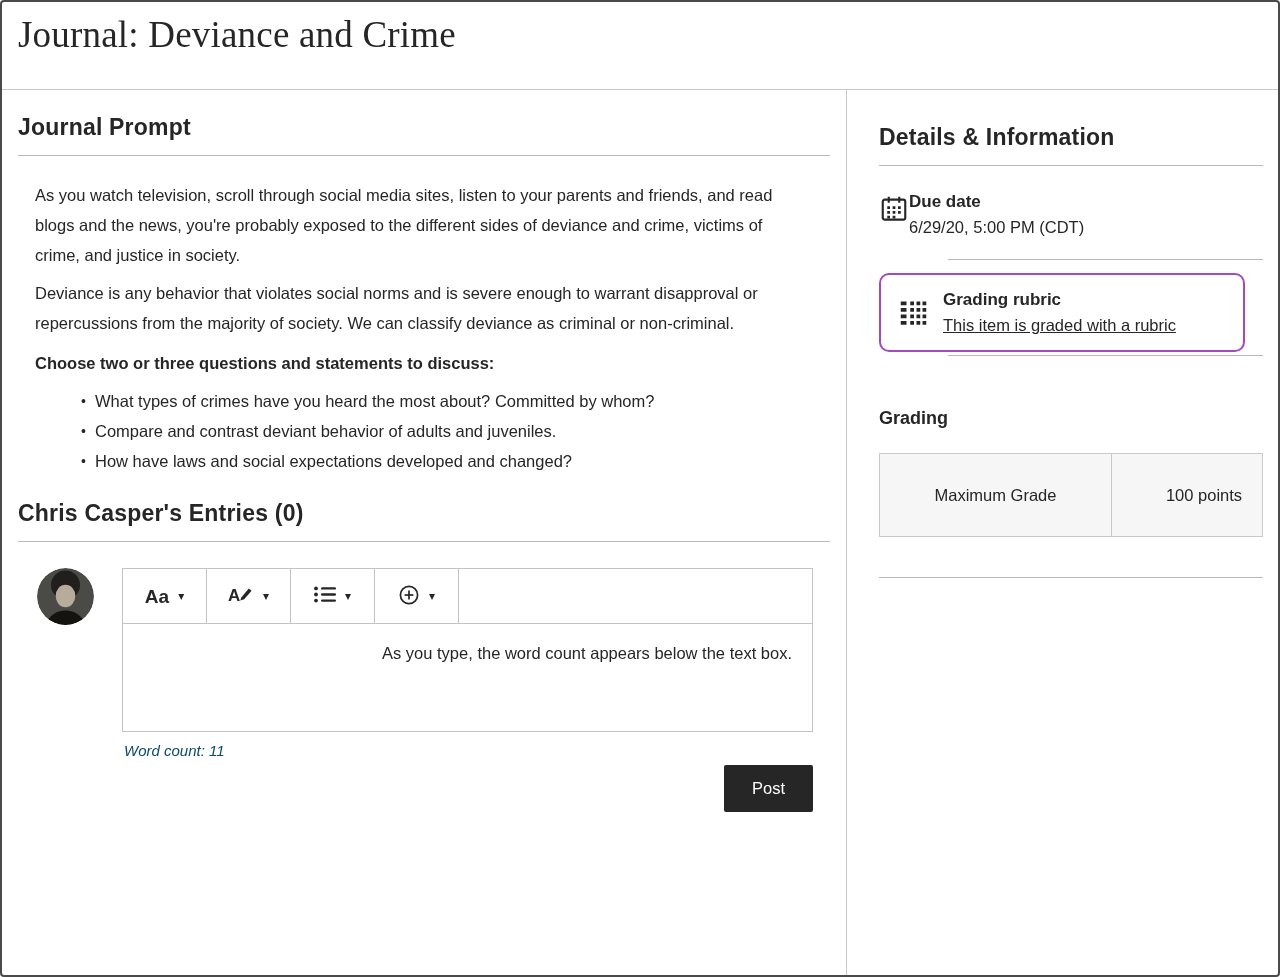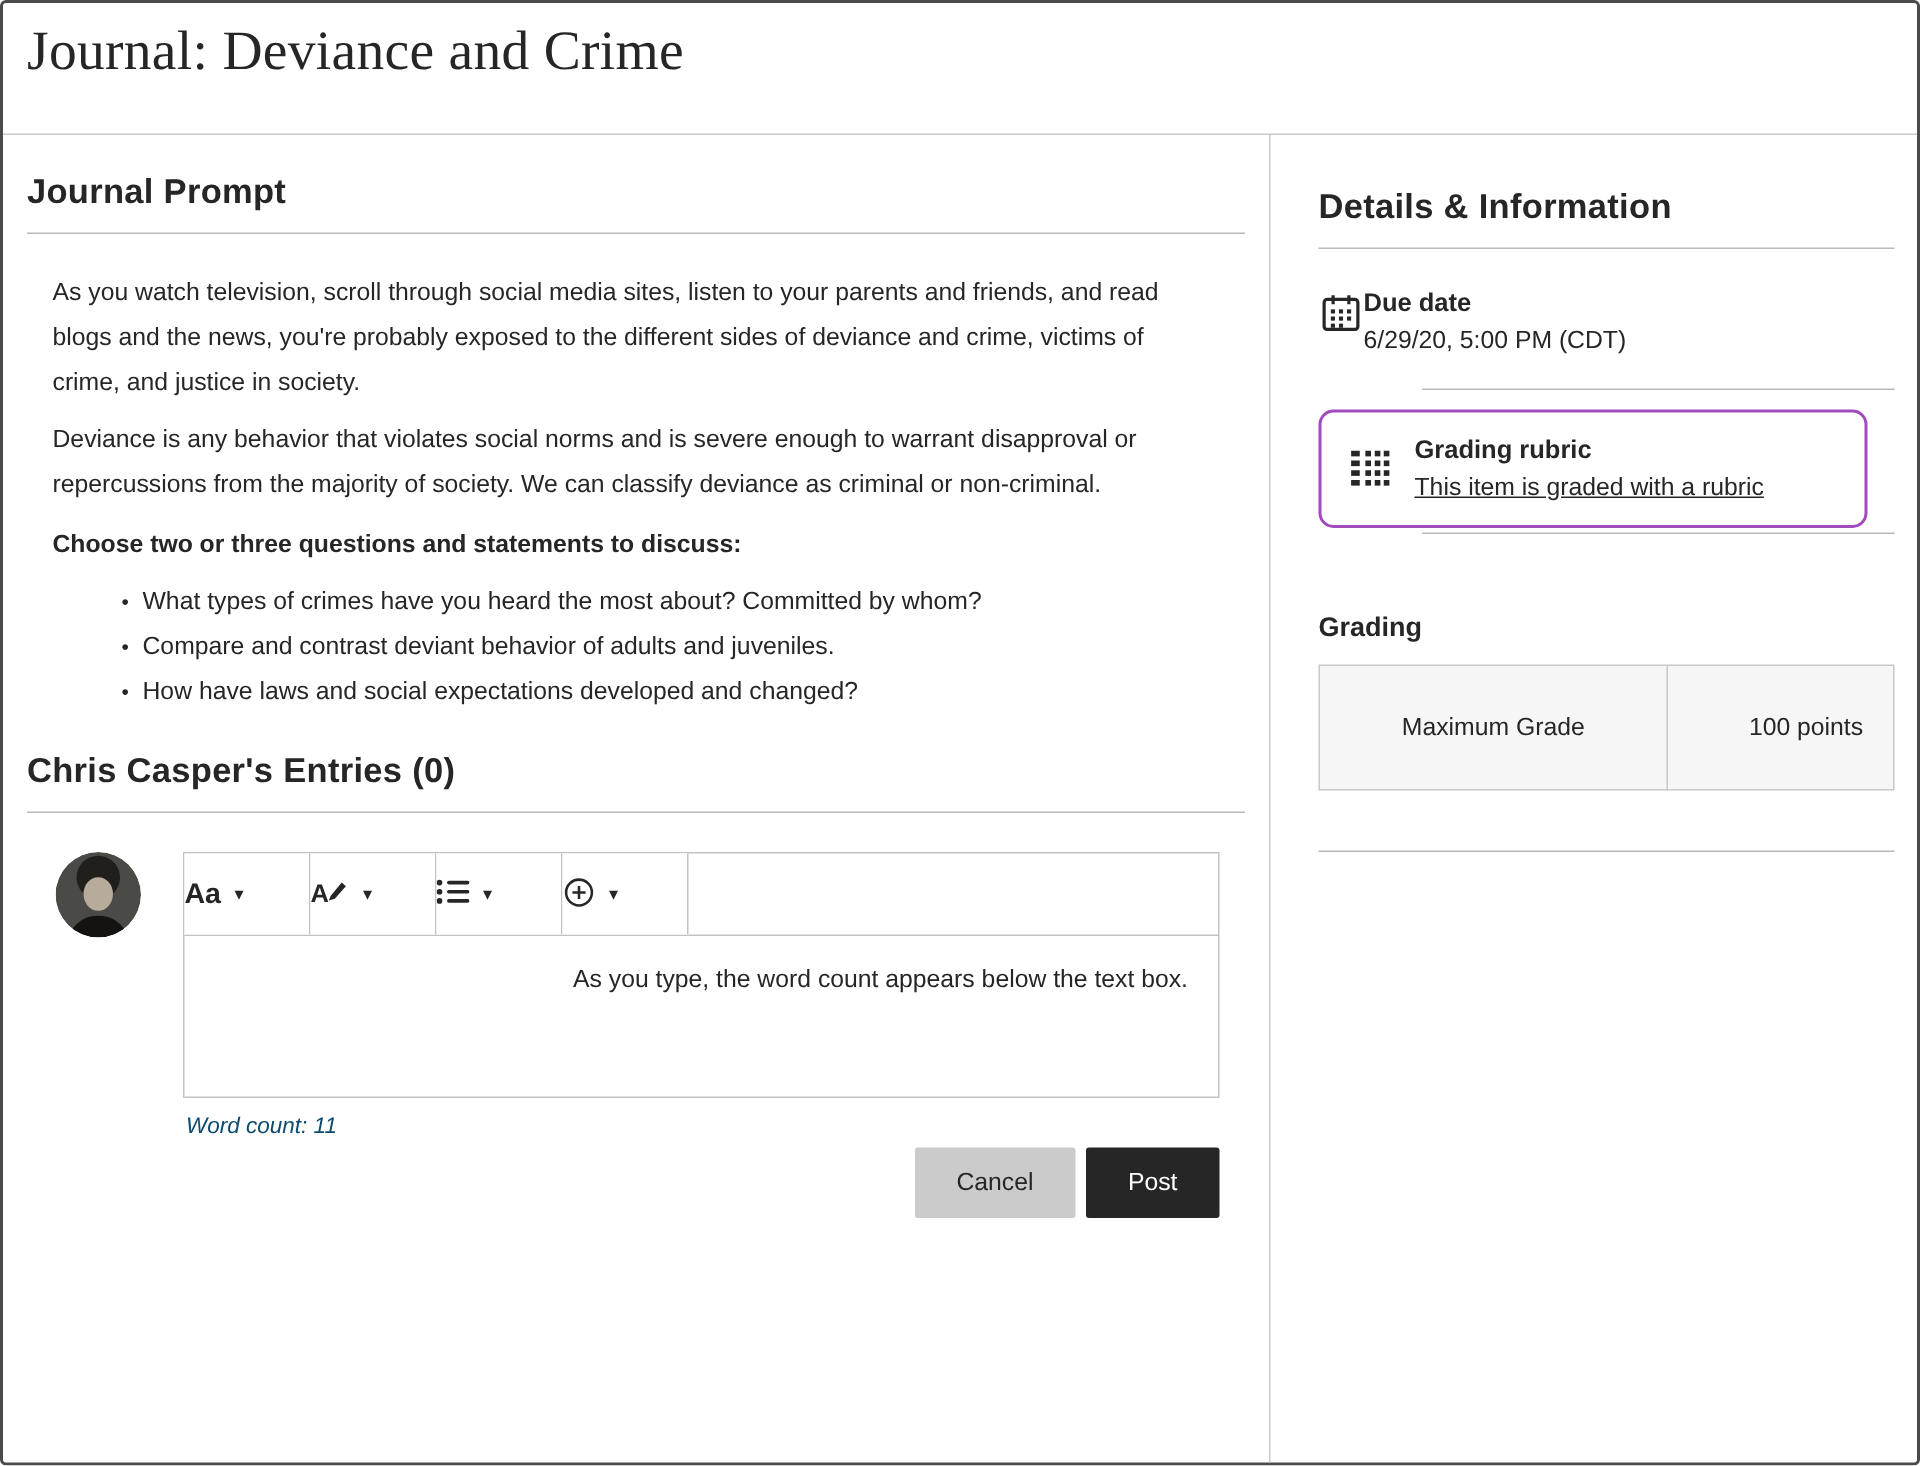--- a/index.html
+++ b/index.html
@@ -109,20 +109,21 @@
     border-bottom: 1px solid #c3c3c3;
   }
   .tb-btn {
     width: 84px;
     height: 100%;
     border: none;
     border-right: 1px solid #c3c3c3;
     background: #fff;
     display: flex;
     align-items: center;
+    justify-content: center;
     gap: 9px;
     cursor: pointer;
     padding: 0;
   }
   .tb-glyph {
     font-size: 19px;
     font-weight: 600;
     color: #262626;
     line-height: 1;
   }
@@ -188,21 +189,21 @@
     font-size: 16.5px;
     color: #262626;
     text-decoration: underline;
     cursor: pointer;
   }
   .grading-heading {
     margin: 52px 0 0;
     font-size: 18px;
     font-weight: 700;
   }
-  .grade-table { display: flex; margin-top: 14px; }
+  .grade-table { display: flex; margin-top: 24px; }
   .grade-cell {
     border: 1px solid #c9c9c9;
     background: var(--cell-bg, #f6f6f6);
     height: 84px;
     display: flex;
     align-items: center;
     justify-content: center;
     font-size: 16.5px;
   }
   .grade-cell.label { width: 233px; }
@@ -310,21 +311,20 @@
               </div>
               <div class="editor-text">As you type, the word count appears below the text box.</div>
             </div>
 
             <div class="word-count">
               <span>Word count:</span>
               <span>11</span>
             </div>
 
             <div class="actions">
-              <button class="btn btn-cancel">Cancel</button>
               <button class="btn btn-post">Post</button>
             </div>
           </div>
 
         </div>
       </section>
 
     </main>
 
     <aside class="side-col">

